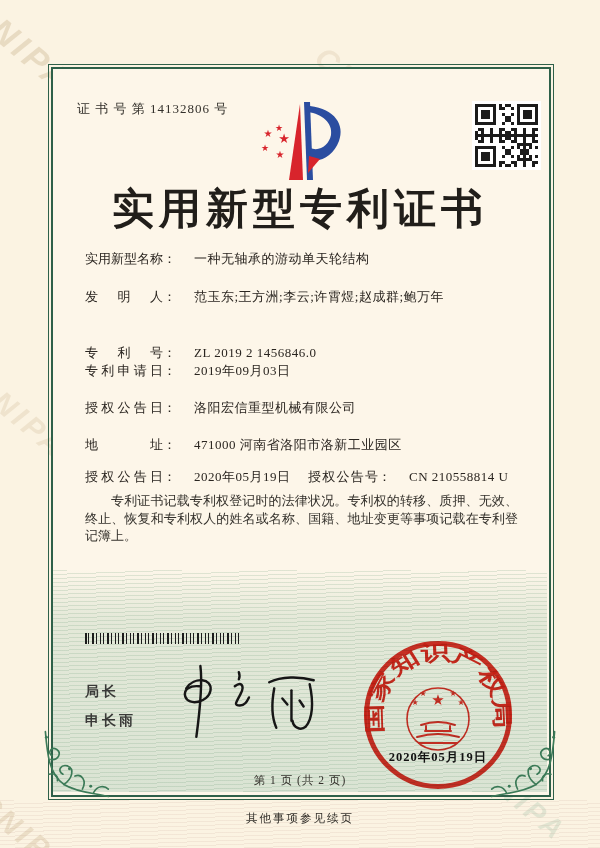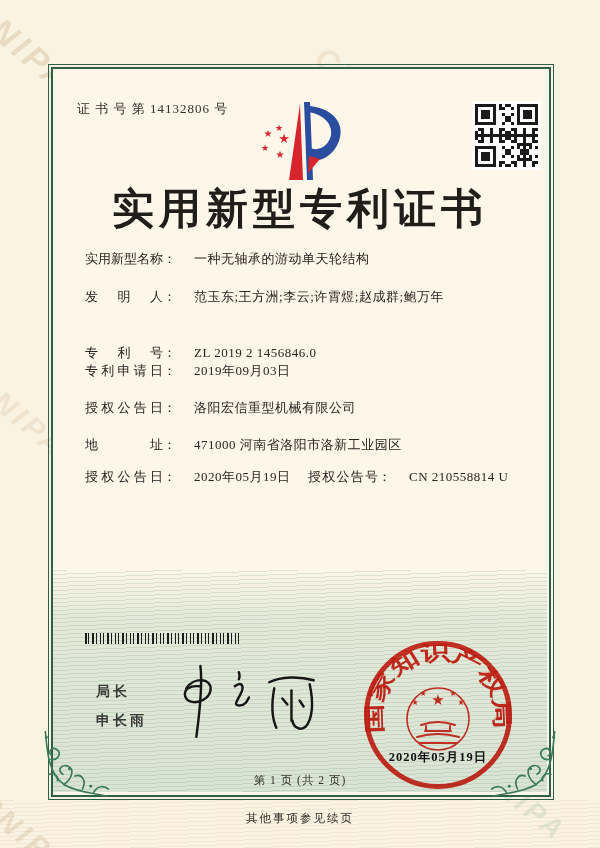--- a/index.html
+++ b/index.html
@@ -59,21 +59,21 @@
   .barcode{
     position:absolute;left:85px;top:633px;width:156px;height:11px;
     background:repeating-linear-gradient(90deg,
       #1c1c1c 0 1.5px, transparent 1.5px 3px,
       #1c1c1c 3px 4px, transparent 4px 7px,
       #1c1c1c 7px 9.5px, transparent 9.5px 11px,
       #1c1c1c 11px 12px, transparent 12px 15px);
   }
   .official{
     position:absolute;left:85px;font-size:14px;letter-spacing:3px;color:#3a3a38;
-    font-family:"Liberation Sans","DejaVu Sans",sans-serif;font-weight:600;margin-left:11px;
+    font-family:"Liberation Sans","DejaVu Sans",sans-serif;font-weight:600;
   }
   .signature{position:absolute;left:176px;top:660px;width:152px;height:86px;}
   .seal{position:absolute;left:360px;top:637px;width:156px;height:156px;mix-blend-mode:multiply;}
   .seal-date{
     position:absolute;left:368px;top:749px;width:140px;text-align:center;
     font-size:12.5px;font-weight:700;letter-spacing:1px;color:#111;
   }
   .page-num{
     position:absolute;left:0;top:773px;width:100%;text-align:center;
     font-size:11.5px;letter-spacing:1px;color:#33302b;
@@ -302,20 +302,21 @@
   <span class="flabel">地址</span><span class="fcolon">：</span><span class="fvalue">471000 河南省洛阳市洛新工业园区</span>
 </div>
 <div class="field-row" style="top:468px">
   <span class="flabel">授权公告日</span><span class="fcolon">：</span><span class="fvalue">2020年05月19日</span>
   <span class="grant-no">
     <span class="flabel" style="width:70px">授权公告号</span><span class="fcolon">：</span><span class="fvalue">CN 210558814 U</span>
   </span>
 </div>
 
 <div class="body-text">
+  <p>专利证书记载专利权登记时的法律状况。专利权的转移、质押、无效、终止、恢复和专利权人的姓名或名称、国籍、地址变更等事项记载在专利登记簿上。</p>
 </div>
 
 <div class="barcode"></div>
 
 <div class="official" style="top:683px">局长</div>
 <div class="official" style="top:712px">申长雨</div>
 
 <svg class="signature" viewBox="0 0 150 85">
   <g fill="none" stroke="#161616" stroke-width="2.4" stroke-linecap="round">
     <path d="M24,6 C26,22 24,46 20,76"></path>

